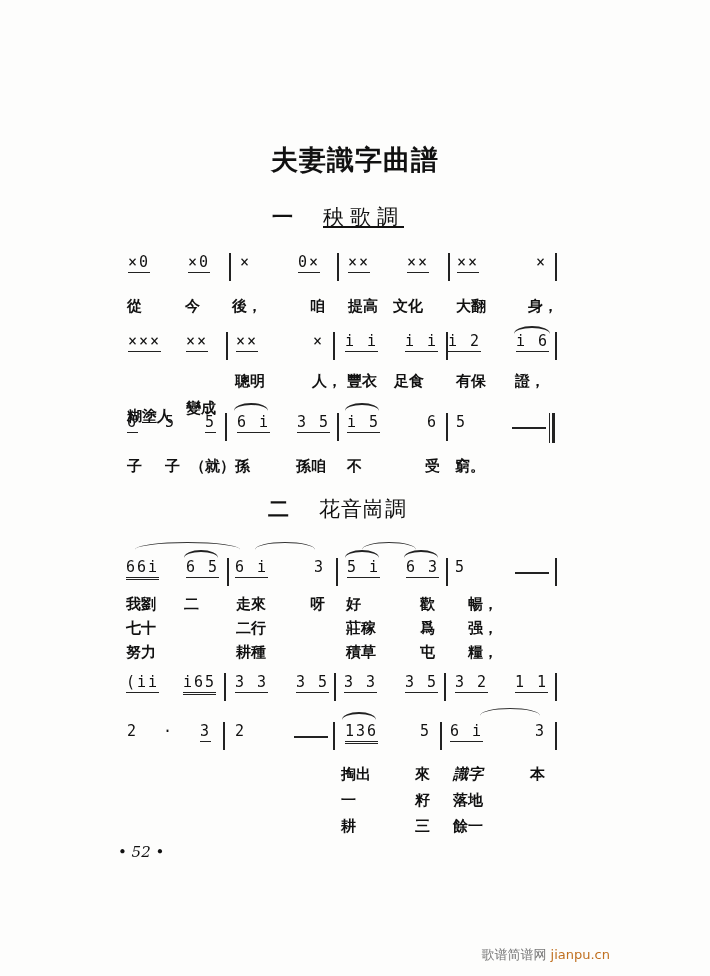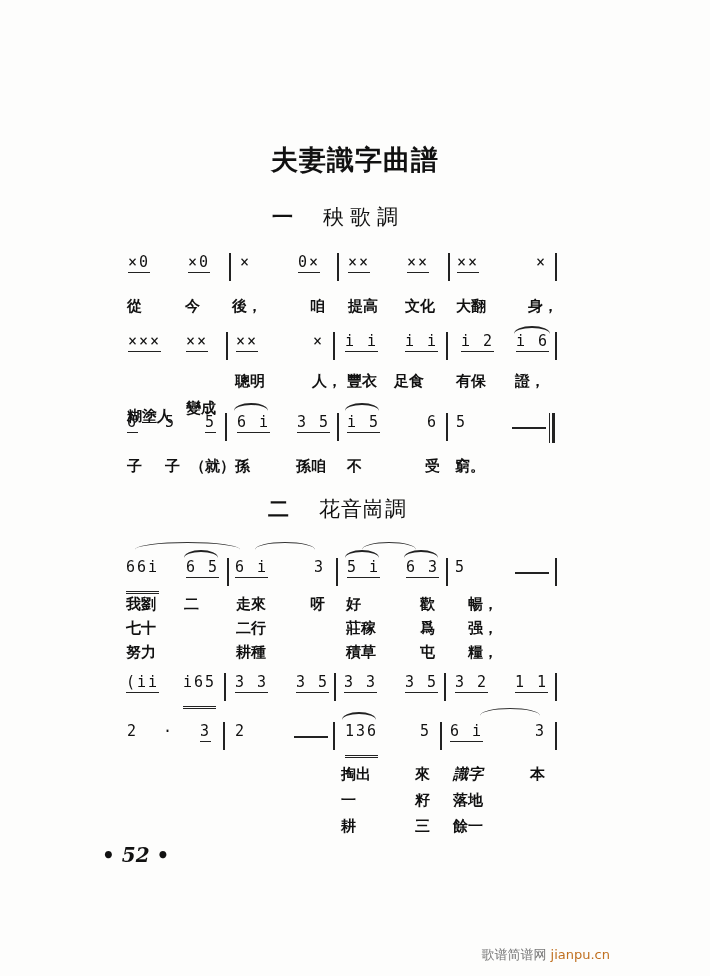--- a/index.html
+++ b/index.html
@@ -21,51 +21,51 @@
       font-size: 21px;
     }
     .section-title .num { font-weight: bold; display: inline-block; margin-right: 30px; }
     .section-title .name { letter-spacing: 6px; }
     .row { position: absolute; left: 0; width: 710px; height: 30px; }
     .cell {
       position: absolute; font-size: 15px; white-space: nowrap;
       font-family: "DejaVu Sans Mono", monospace; letter-spacing: 2px;
     }
     .cell.ul { border-bottom: 1.5px solid #222; padding-bottom: 1px; }
-    .cell.dul { border-bottom: 3px double #222; padding-bottom: 15px; }
+    .cell.dul { border-bottom: 3px double #222; padding-bottom: 1px; }
     .bar {
       position: absolute; width: 2px; height: 28px; background: #222;
     }
     .dbar { position: absolute; width: 6px; height: 30px; border-left: 1.5px solid #222; border-right: 3px solid #222; box-sizing: border-box; }
     .dash { position: absolute; height: 1.5px; width: 34px; background: #222; }
     .arc {
       position: absolute; height: 14px;
       border-top: 2px solid #222; border-radius: 50% 50% 0 0;
     }
     .arc.thin { border-top-width: 1px; border-color: #333; }
     .lyric {
       position: absolute; font-size: 15px; font-family: "DejaVu Sans", sans-serif;
       font-weight: bold; white-space: nowrap;
     }
     .page-num {
-      position: absolute; left: 102px; top: 843px; font-size: 20px;
-      font-style: italic; font-weight: bold; font-family: "DejaVu Serif", serif;
+      position: absolute; left: 118px; top: 843px; font-size: 15px;
+      font-style: italic; font-weight: normal; font-family: "DejaVu Serif", serif;
     }
     .watermark {
       position: absolute; right: 100px; bottom: 12px;
       font-size: 13px; color: #777; font-family: "DejaVu Sans", sans-serif;
     }
     .watermark .url { color: #c07020; margin-left: 4px; }
   </style>
 </head>
 <body>
 
 <div class="title">夫妻識字曲譜</div>
 
-<div class="section-title" style="left:272px; top:203px;">
+<div class="section-title" style="left:272px; top:203px;text-decoration:underline;">
   <span class="num">一</span><span class="name">秧歌調</span>
 </div>
 
 <div class="row" style="top:253px;">
   <span class="cell ul" style="left:128px;">×0</span>
   <span class="cell ul" style="left:188px;">×0</span>
   <div class="bar" style="left:229px;"></div>
   <span class="cell" style="left:240px;">×</span>
   <span class="cell ul" style="left:298px;">0×</span>
   <div class="bar" style="left:337px;"></div>
@@ -75,36 +75,36 @@
   <span class="cell ul" style="left:457px;">××</span>
   <span class="cell" style="left:536px;">×</span>
   <div class="bar" style="left:555px;"></div>
 </div>
 <div class="row" style="top:297px;">
   <span class="lyric" style="left:127px;">從</span>
   <span class="lyric" style="left:185px;">今</span>
   <span class="lyric" style="left:232px;">後，</span>
   <span class="lyric" style="left:310px;">咱</span>
   <span class="lyric" style="left:348px;">提高</span>
-  <span class="lyric" style="left:405px;">文化</span>
+  <span class="lyric" style="left:393px;">文化</span>
   <span class="lyric" style="left:456px;">大翻</span>
   <span class="lyric" style="left:528px;">身，</span>
 </div>
 
 <div class="row" style="top:332px;">
   <span class="cell ul" style="left:128px;">×××</span>
   <span class="cell ul" style="left:186px;">××</span>
   <div class="bar" style="left:226px;"></div>
   <span class="cell ul" style="left:236px;">××</span>
   <span class="cell" style="left:313px;">×</span>
   <div class="bar" style="left:333px;"></div>
   <span class="cell ul" style="left:345px;">i i</span>
   <span class="cell ul" style="left:405px;">i i</span>
   <div class="bar" style="left:446px;"></div>
-  <span class="cell ul" style="left:461px;">i 2</span>
+  <span class="cell ul" style="left:448px;">i 2</span>
   <div class="arc" style="left:514px; top:-6px; width:36px;"></div>
   <span class="cell ul" style="left:516px;">i 6</span>
   <div class="bar" style="left:555px;"></div>
 </div>
 <div class="row" style="top:372px;">
   <span class="lyric" style="left:127px;margin-top:35px;">糊塗人</span>
   <span class="lyric" style="left:186px;margin-top:27px;">變成</span>
   <span class="lyric" style="left:235px;">聰明</span>
   <span class="lyric" style="left:312px;">人，</span>
   <span class="lyric" style="left:347px;">豐衣</span>

